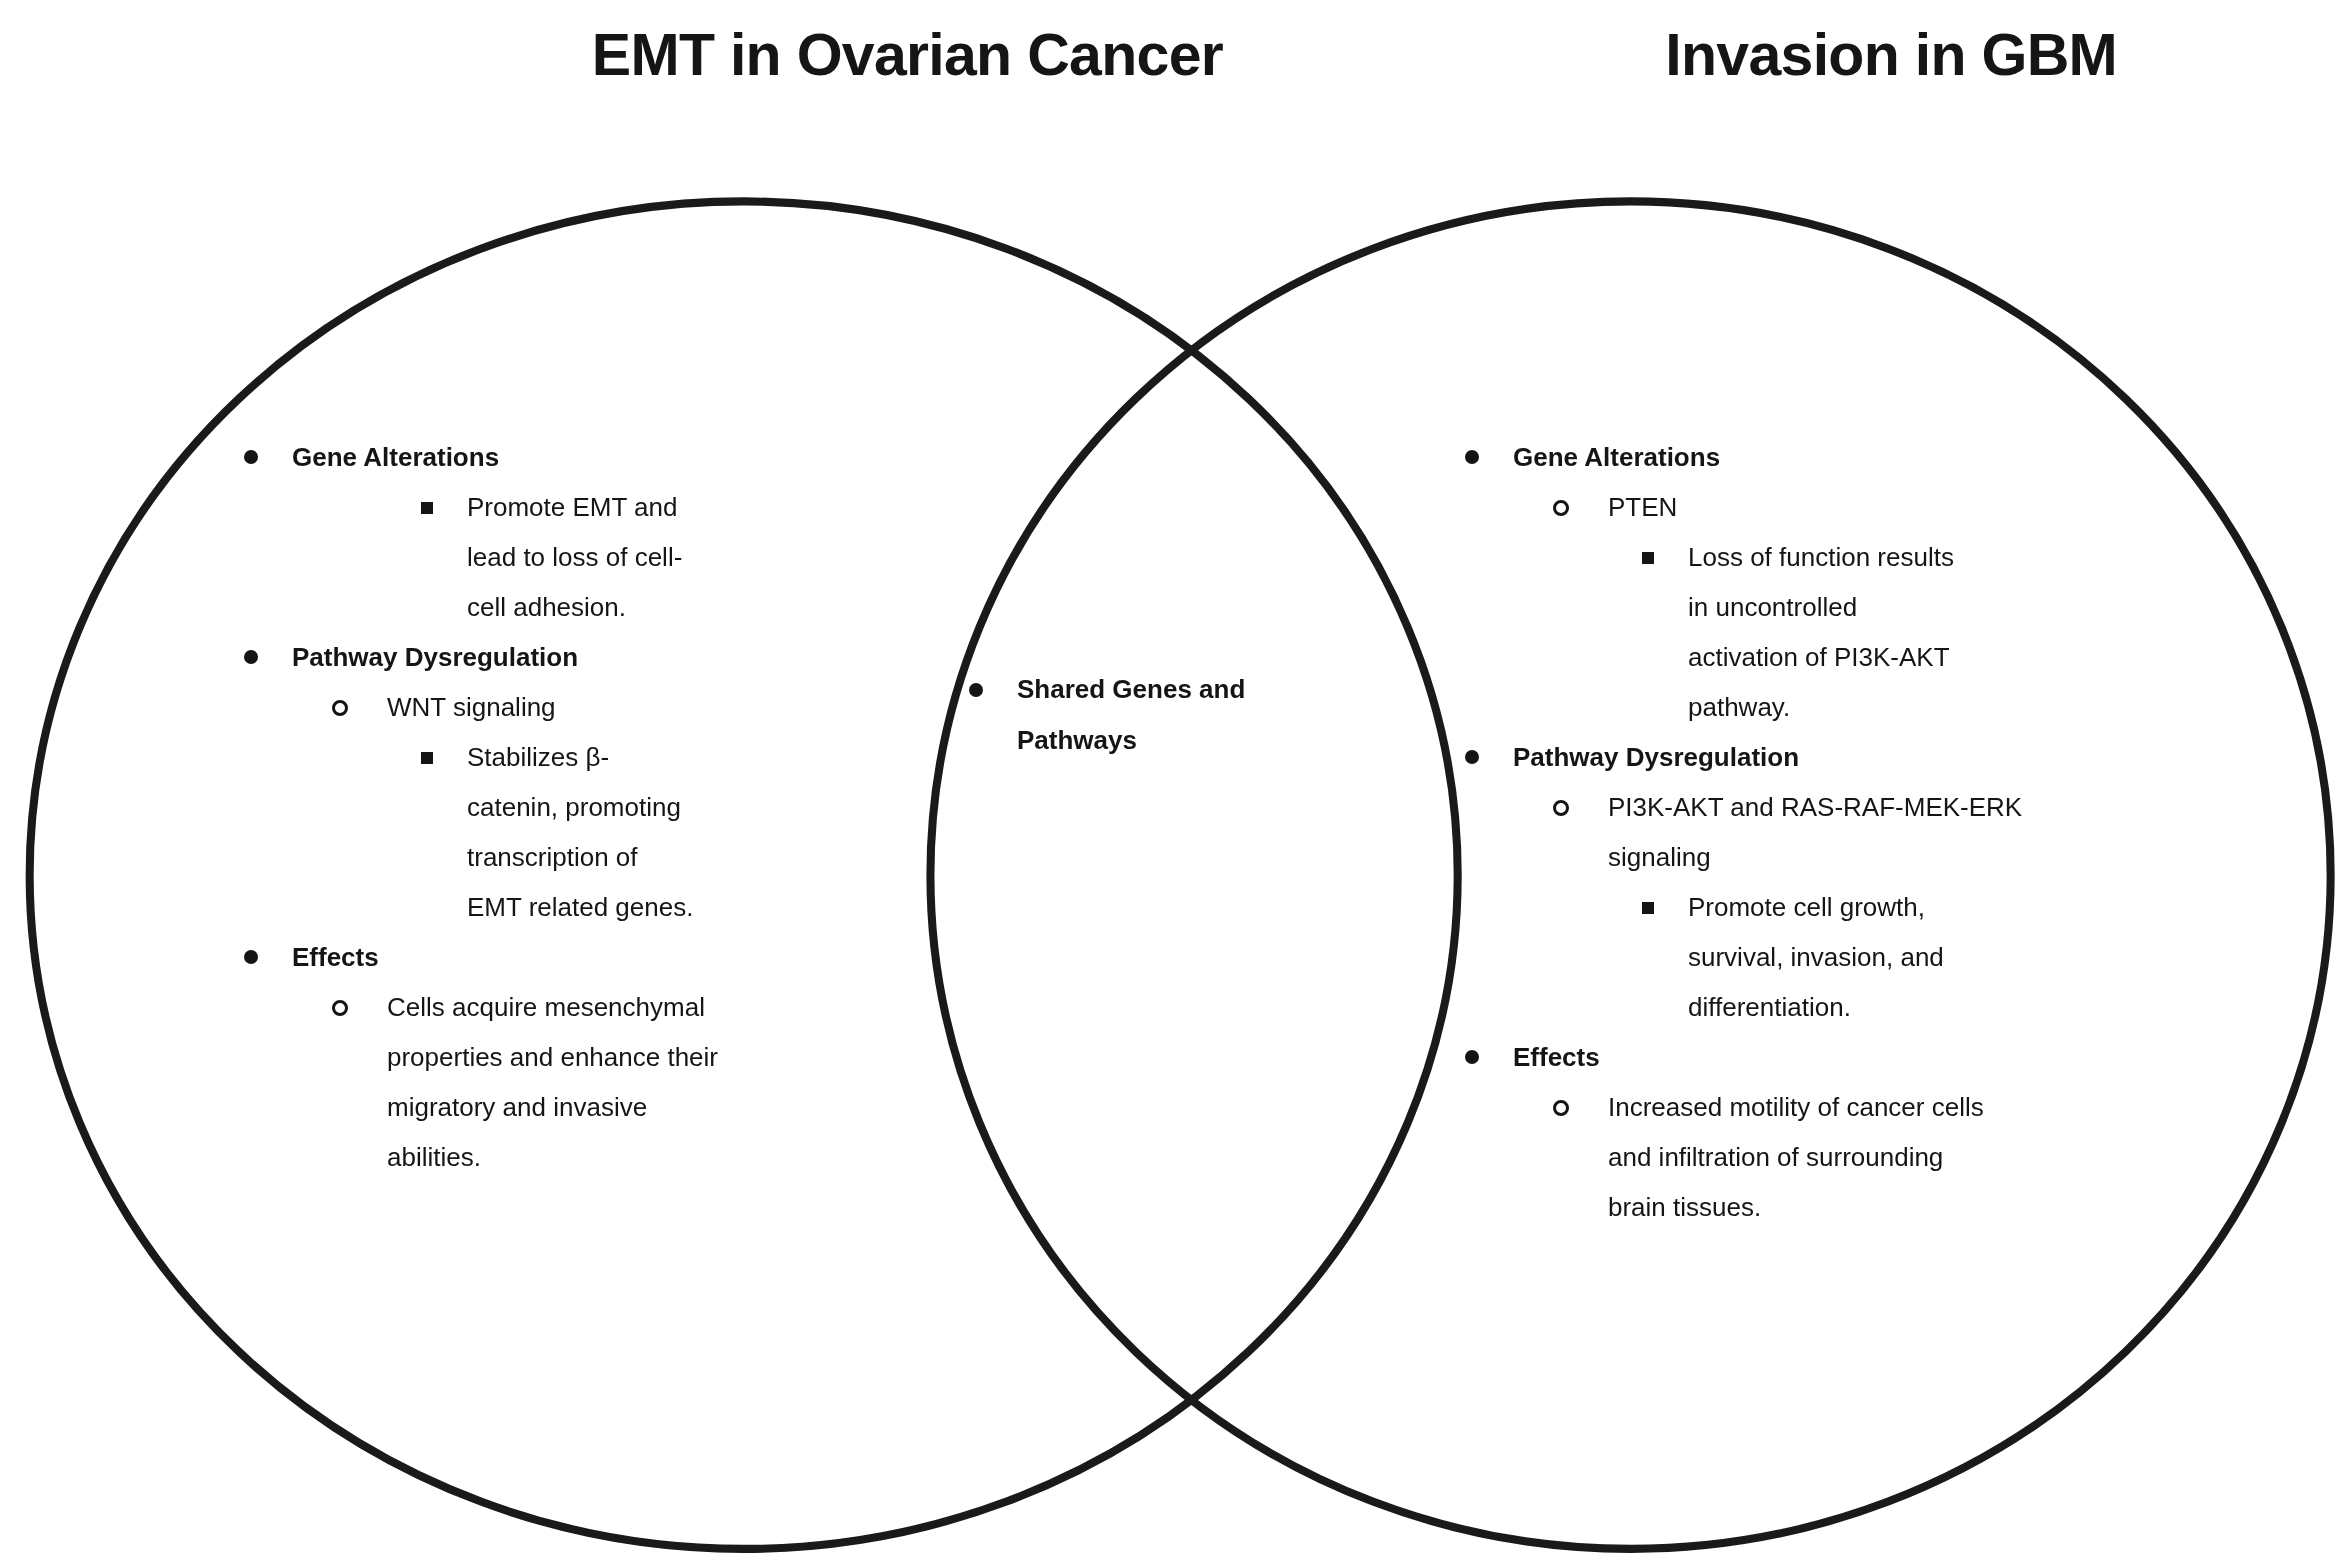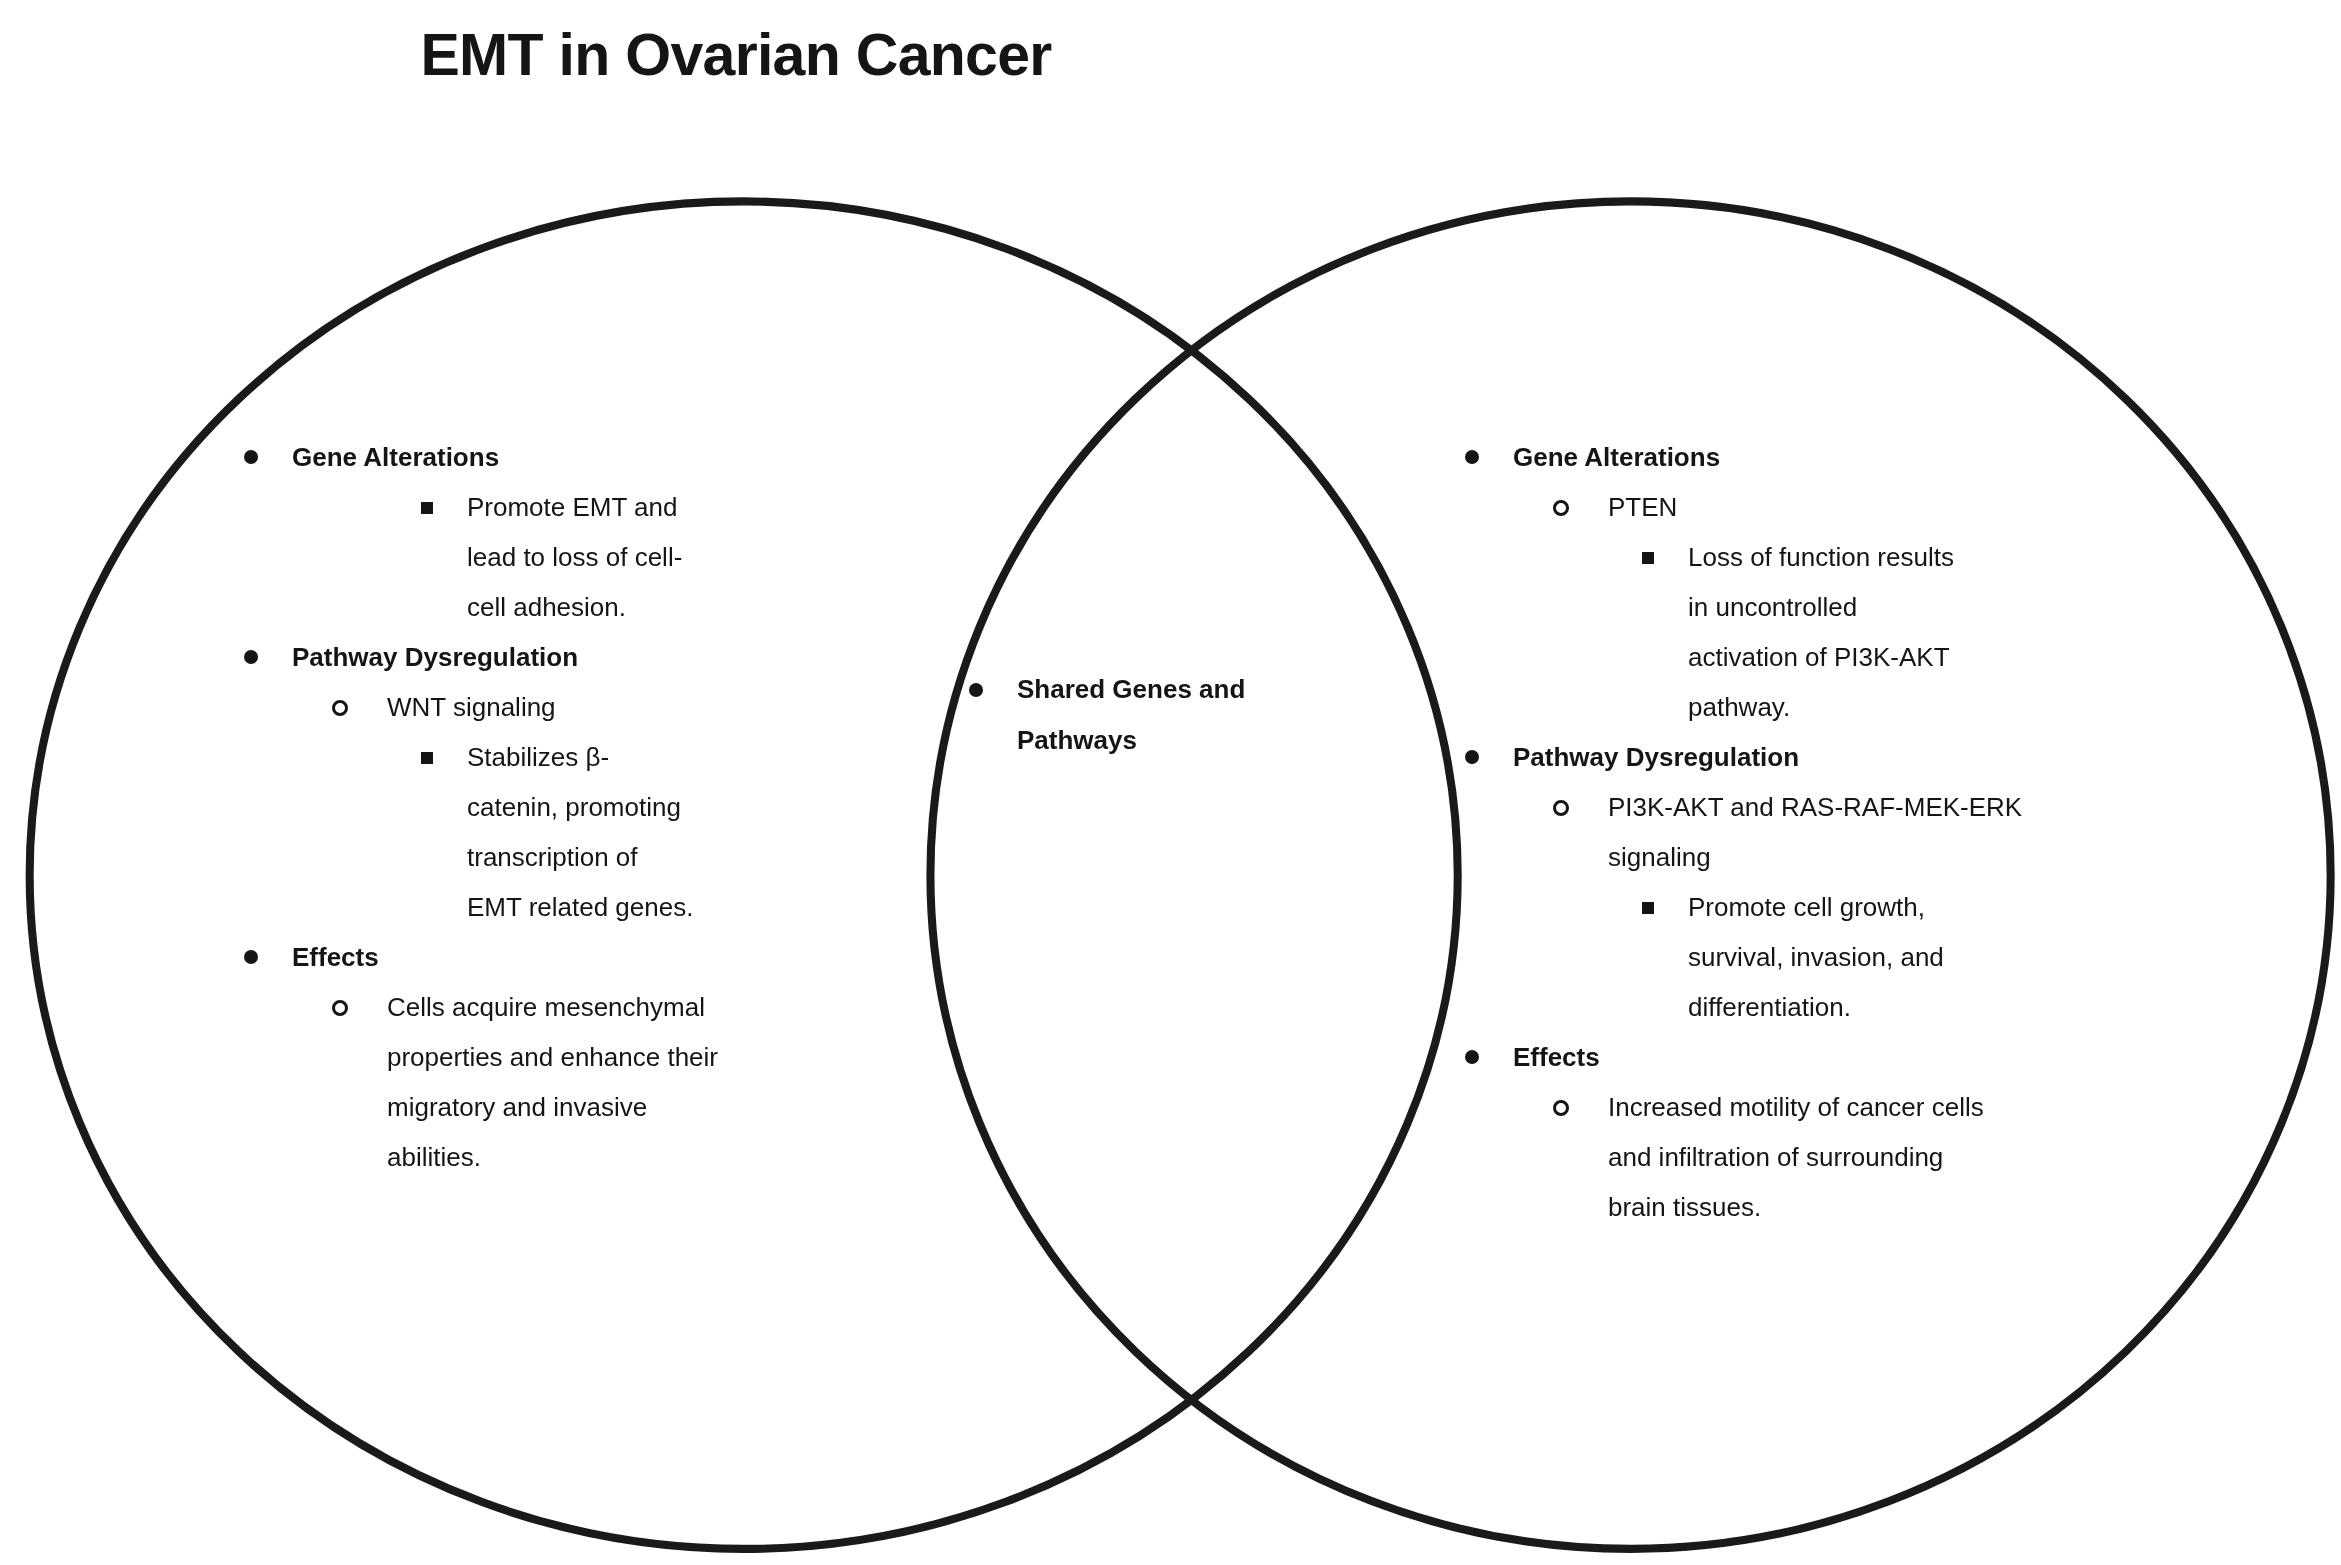--- a/index.html
+++ b/index.html
@@ -8,21 +8,21 @@
     width:2342px;height:1565px;
     background:#ffffff;
     font-family:"Liberation Sans",sans-serif;
     color:#151515;
     overflow:hidden;
   }
   svg.circles{position:absolute;left:0;top:0;}
   .vtitle{
     position:absolute;top:20.5px;
     font-size:59px;font-weight:700;
-    text-align:center;white-space:nowrap;
+    text-align:right;white-space:nowrap;
     letter-spacing:-0.7px;
   }
   #title-left{left:249px;width:974px;}
   #title-right{left:1143px;width:974px;}
 
   .vlist{position:absolute;font-size:26px;line-height:50px;}
   #list-left{left:251px;top:432px;width:681px;}
   #list-center{left:976px;top:664px;width:476px;line-height:51px;}
   #list-right{left:1472px;top:432px;width:835px;}
 
@@ -49,20 +49,21 @@
 <body>
 
 <div class="stage">
 
   <svg class="circles" width="2342" height="1565" viewBox="0 0 3197 2137">
     <ellipse cx="1015" cy="1195" rx="975" ry="920" fill="none" stroke="#1a1a1a" stroke-width="11"></ellipse>
     <ellipse cx="2226" cy="1195" rx="956" ry="920" fill="none" stroke="#1a1a1a" stroke-width="11"></ellipse>
   </svg>
 
   <div class="vtitle" id="title-left">EMT in Ovarian Cancer</div>
+  <div class="vtitle" id="title-right">Invasion in GBM</div>
 
   <div class="vlist" id="list-left">
     <div class="item l1 bold">
       <span class="marker"></span>
       <span class="txt">Gene Alterations</span>
     </div>
     <div class="item l3">
       <span class="marker"></span>
       <span class="txt">Promote EMT and
 lead to loss of cell-

